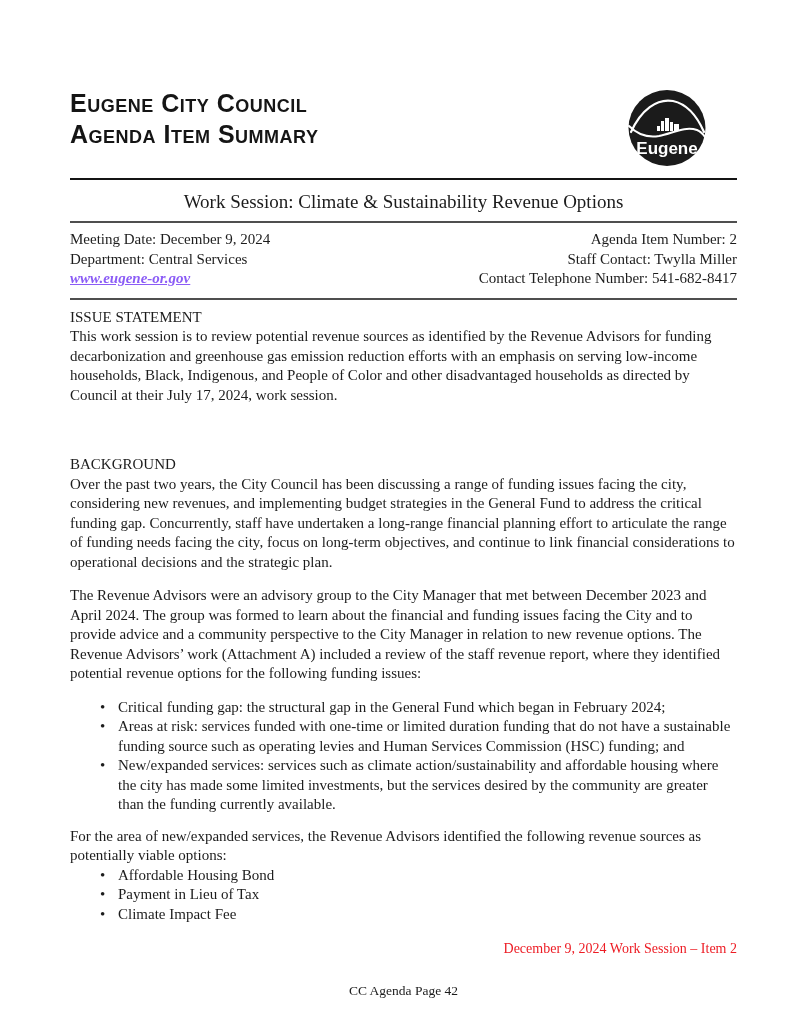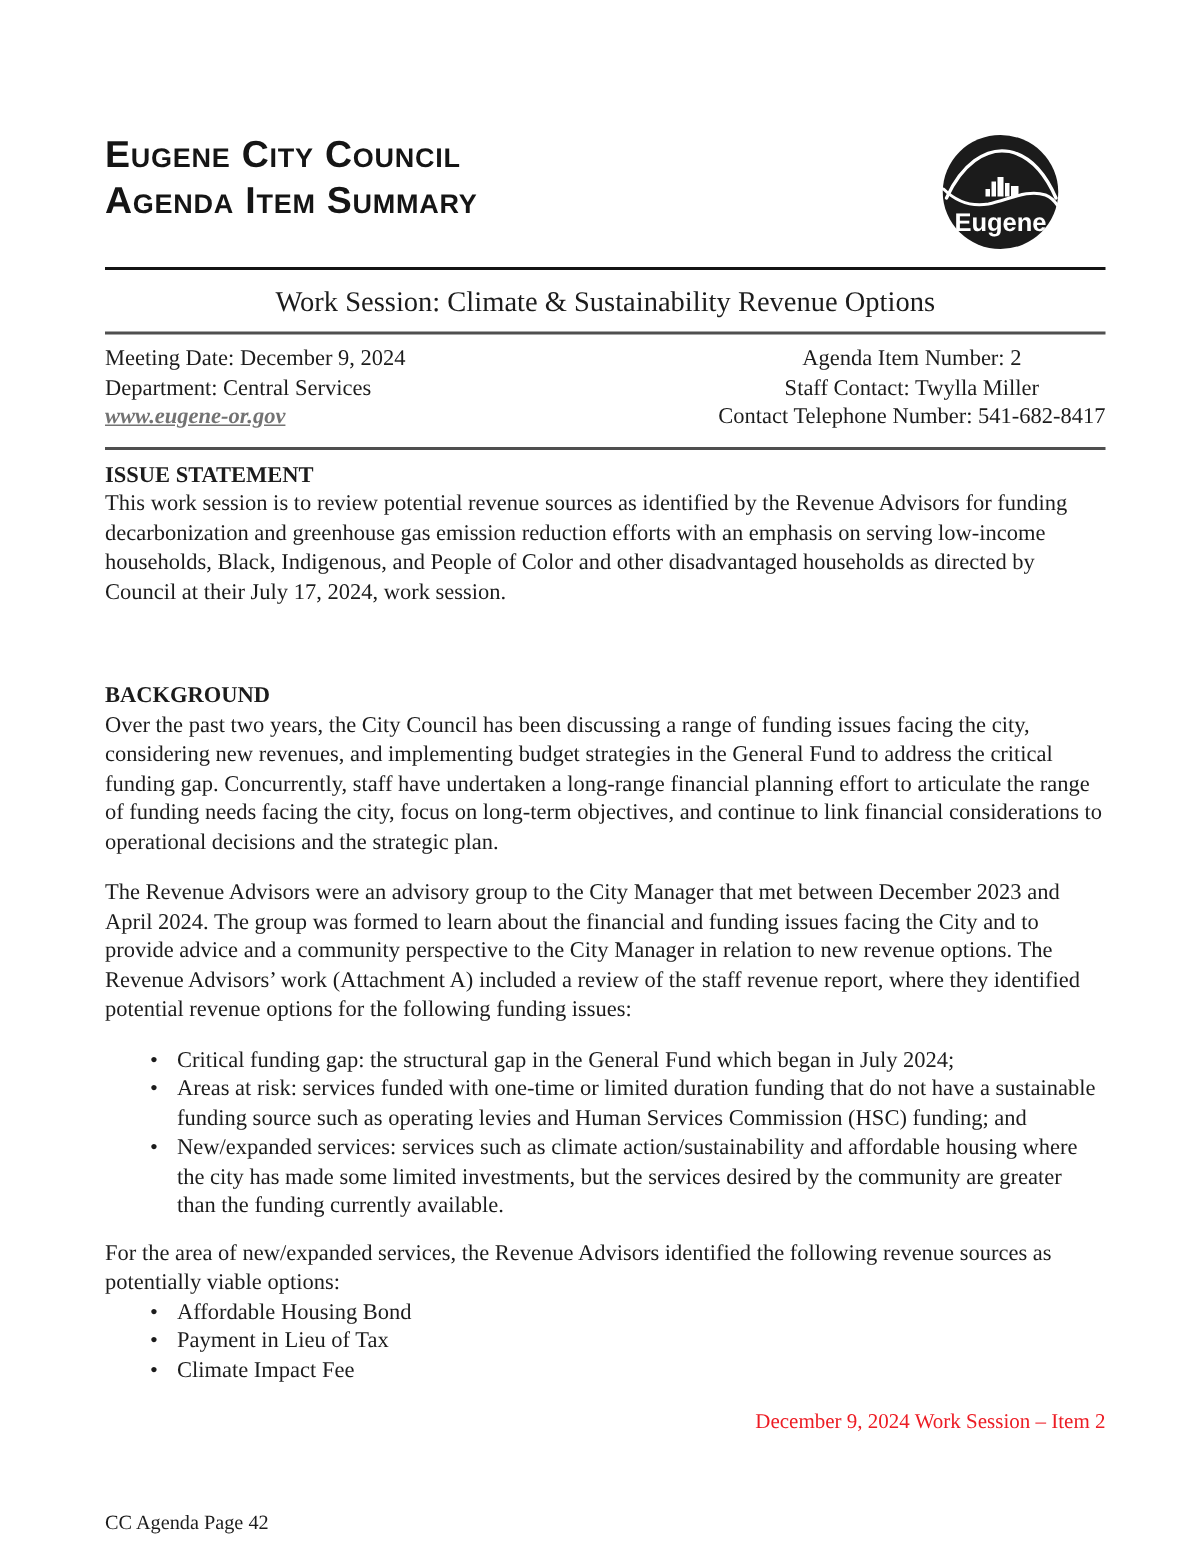--- a/index.html
+++ b/index.html
@@ -58,33 +58,33 @@
 
   
   .meta {
     display: flex;
     justify-content: space-between;
     padding: 7px 0 9px 0;
     font-size: 15px;
     line-height: 19.5px;
     gap: 32px;
   }
-  .meta-right { text-align: center; }
+  .meta-right { text-align: right; }
   .site-link {
-    color: #737373;
+    color: #8b5cf6;
     font-style: italic;
     font-weight: bold;
     text-decoration: underline;
     cursor: pointer;
   }
 
   
   .body-copy { font-size: 15px; line-height: 19.5px; }
   .section-heading {
-    font-weight: bold;
+    font-weight: normal;
     margin-top: 8px;
   }
   .para { margin-bottom: 0; }
   .gap-lg { height: 42px; }
   .gap-md { height: 14px; }
   .gap-sm { height: 12px; }
 
   ul.bullets { list-style: none; margin: 0; }
   ul.bullets li {
     position: relative;
@@ -104,24 +104,23 @@
     font-size: 14px;
     line-height: 18px;
     margin-top: 16px;
     color: #ED1C24;
   }
   .footer-page {
     position: absolute;
     left: 0;
     top: 983px;
     width: 667px;
-    text-align: left;
+    text-align: center;
     font-size: 13.5px;
     color: #1c1c1c;
-    margin-top: 24px;
   }
 </style>
 </head>
 <body>
 
 <div class="page">
 
   <div class="doc-header">
     <div class="doc-title">
       <div>Eugene City Council</div>
@@ -177,21 +176,21 @@
     <div class="section-heading">BACKGROUND</div>
     <p class="para">Over the past two years, the City Council has been discussing a range of funding issues facing the city, considering new revenues, and implementing budget strategies in the General Fund to address the critical funding gap. Concurrently, staff have undertaken a long-range financial planning effort to articulate the range of funding needs facing the city, focus on long-term objectives, and continue to link financial considerations to operational decisions and the strategic plan.</p>
 
     <div class="gap-md"></div>
 
     <p class="para">The Revenue Advisors were an advisory group to the City Manager that met between December 2023 and April 2024. The group was formed to learn about the financial and funding issues facing the City and to provide advice and a community perspective to the City Manager in relation to new revenue options. The Revenue Advisors’ work (Attachment A) included a review of the staff revenue report, where they identified potential revenue options for the following funding issues:</p>
 
     <div class="gap-md"></div>
 
     <ul class="bullets">
-      <li>Critical funding gap: the structural gap in the General Fund which began in July 2024;</li>
+      <li>Critical funding gap: the structural gap in the General Fund which began in February 2024;</li>
       <li>Areas at risk: services funded with one-time or limited duration funding that do not have a sustainable funding source such as operating levies and Human Services Commission (HSC) funding; and</li>
       <li>New/expanded services: services such as climate action/sustainability and affordable housing where the city has made some limited investments, but the services desired by the community are greater than the funding currently available.</li>
     </ul>
 
     <div class="gap-sm"></div>
 
     <p class="para">For the area of new/expanded services, the Revenue Advisors identified the following revenue sources as potentially viable options:</p>
 
     <ul class="bullets">
       <li>Affordable Housing Bond</li>

